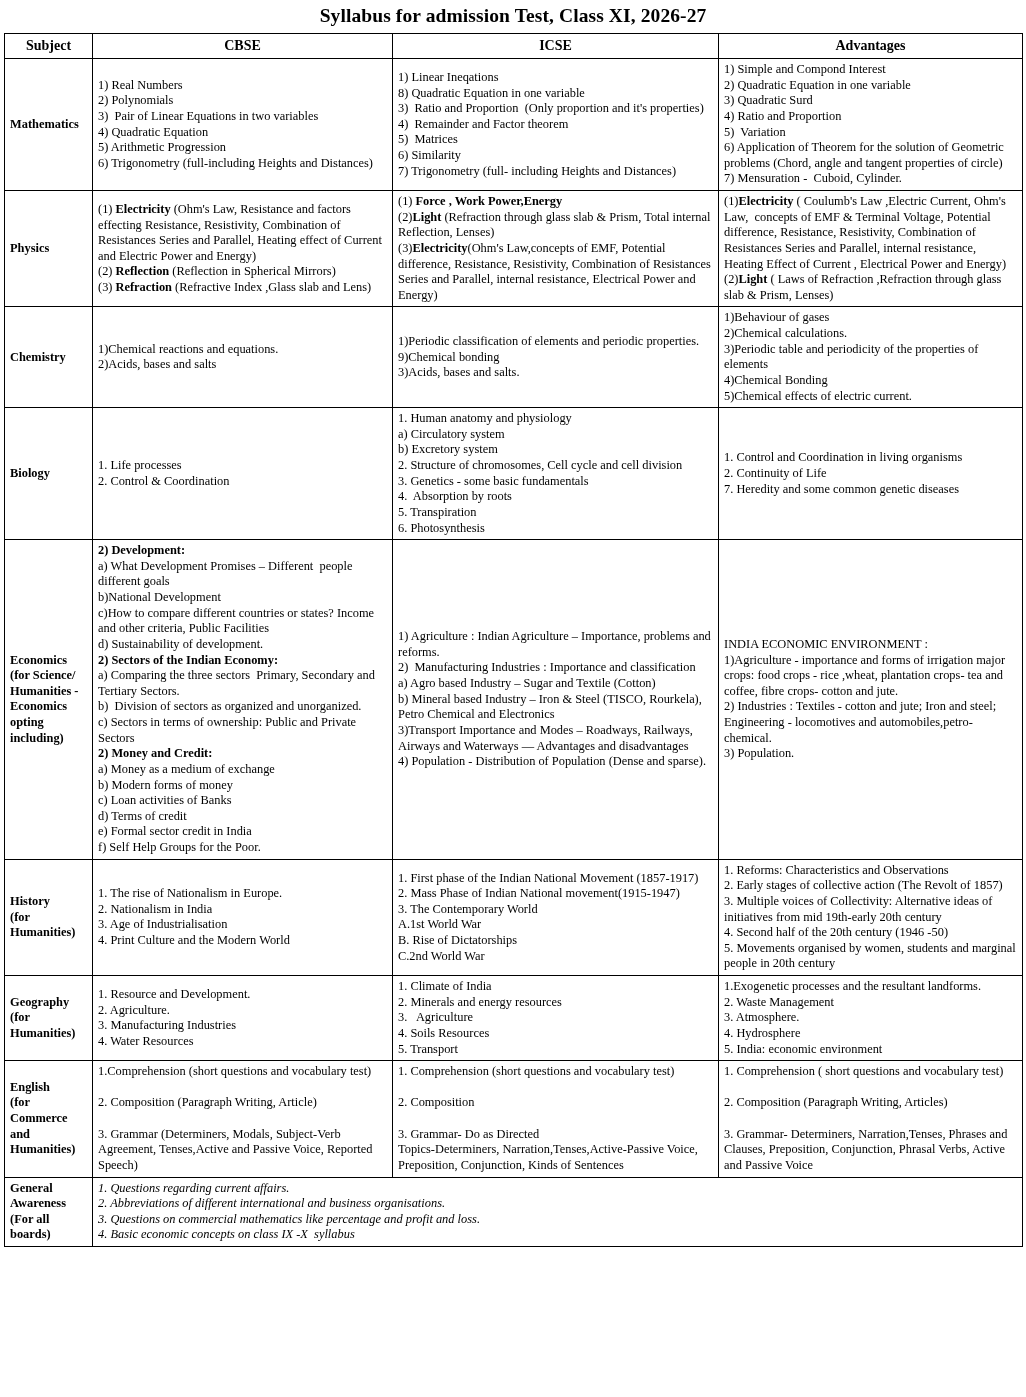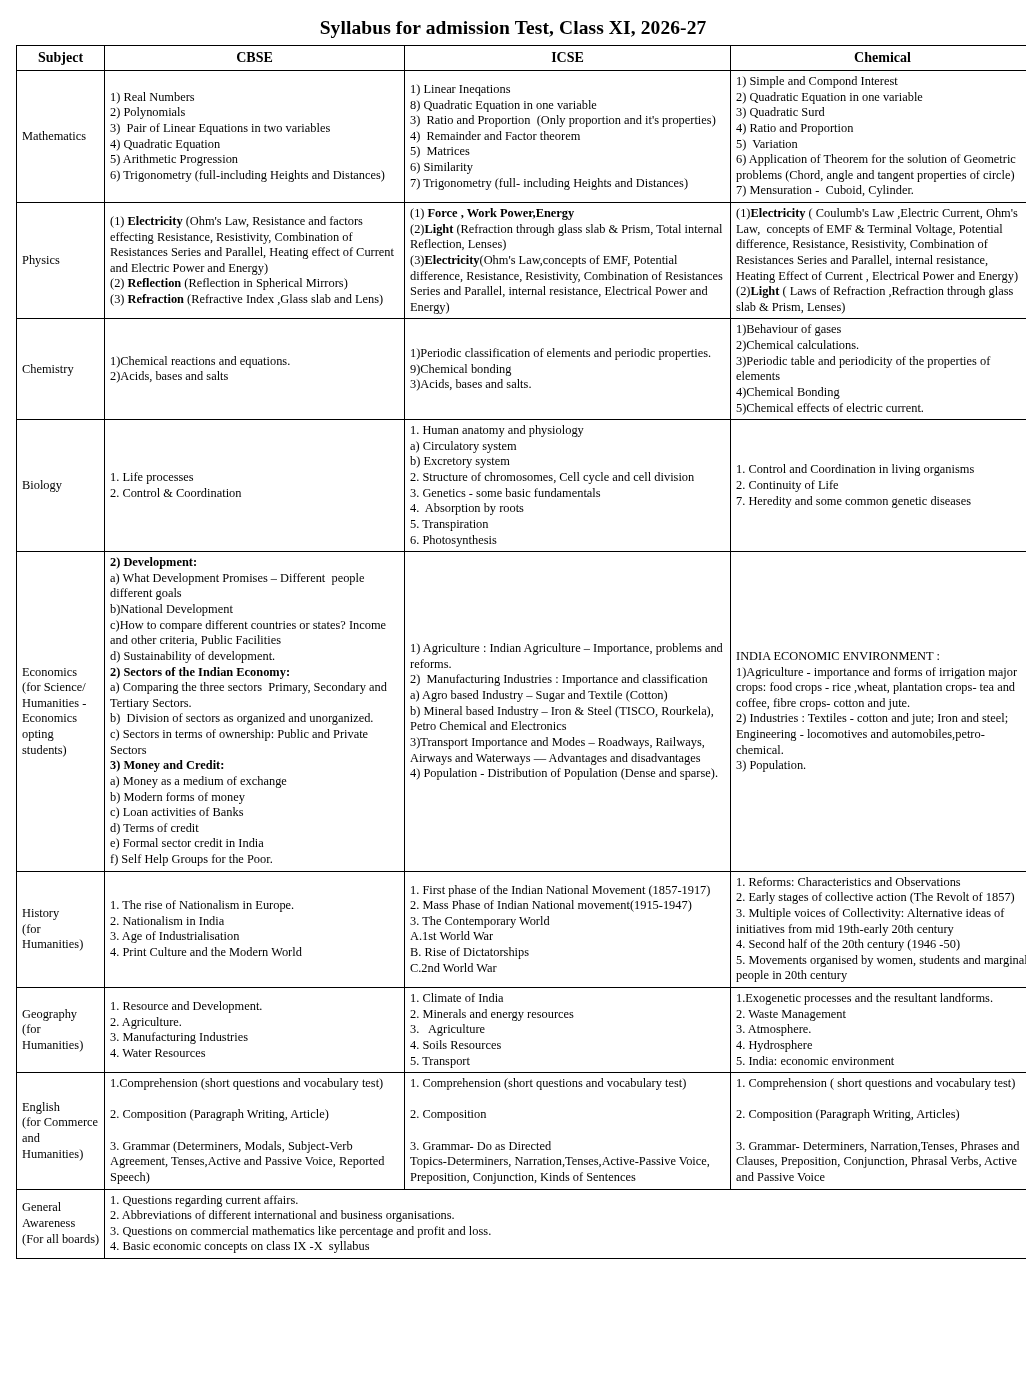--- a/index.html
+++ b/index.html
@@ -10,21 +10,21 @@
   body {
     width: 1026px;
     min-height: 1397px;
     font-family: "Liberation Serif", "DejaVu Serif", serif;
     color: #000000;
     -webkit-font-smoothing: antialiased;
   }
   .page {
     width: 1026px;
     box-sizing: border-box;
-    padding: 12px;
+    padding: 0;
   }
   .doc-title {
     text-align: center;
     font-family: "Liberation Serif", "DejaVu Serif", serif;
     font-weight: bold;
     font-size: 19.5px;
     letter-spacing: 0.1px;
     padding: 5px 0 7px 0;
     margin: 0;
     line-height: 1.1;
@@ -49,39 +49,40 @@
     font-size: 14px;
     padding: 3px 4px;
     vertical-align: middle;
   }
   col.c-subject { width: 88px; }
   col.c-cbse    { width: 300px; }
   col.c-icse    { width: 326px; }
   col.c-madh    { width: 304px; }
 
   td.subject {
-    font-weight: normal;
+    font-weight: bold;
     font-size: 12.6px;
     line-height: 1.22;
     vertical-align: middle;
     padding-left: 5px;
     padding-right: 2px;
   }
   td.content {
     vertical-align: middle;
   }
   .lines {
     white-space: pre-wrap;
     margin: 0;
   }
   
   .rich b { font-weight: bold; }
   .spaced-para { white-space: pre-wrap; margin-top: 34px; }
   td.fullspan {
     vertical-align: middle;
+    font-style: italic;
   }
 </style>
 </head>
 <body>
 
 <div class="page">
 
   <h1 class="doc-title">Syllabus for admission Test, Class XI, 2026-27</h1>
 
   <table class="syllabus">
@@ -89,21 +90,21 @@
       <col class="c-subject">
       <col class="c-cbse">
       <col class="c-icse">
       <col class="c-madh">
     </colgroup>
     <thead>
       <tr>
         <th>Subject</th>
         <th>CBSE</th>
         <th>ICSE</th>
-        <th>Chemical</th>
+        <th>Advantages</th>
       </tr>
     </thead>
     <tbody>
 
       <tr>
         <td class="subject lines">Mathematics</td>
         <td class="content lines">1) Real Numbers
 2) Polynomials
 3)  Pair of Linear Equations in two variables
 4) Quadratic Equation
@@ -163,31 +164,31 @@
 4.  Absorption by roots
 5. Transpiration
 6. Photosynthesis</td>
         <td class="content lines">1. Control and Coordination in living organisms
 2. Continuity of Life
 7. Heredity and some common genetic diseases</td>
       </tr>
 
       <tr>
         <td class="subject lines">Economics
-(for Science/ Humanities - Economics opting students)</td>
+(for Science/ Humanities - Economics opting including)</td>
         <td class="content lines rich"><b>2) Development:</b>
 a) What Development Promises – Different  people different goals
 b)National Development
 c)How to compare different countries or states? Income and other criteria, Public Facilities
 d) Sustainability of development.
 <b>2) Sectors of the Indian Economy:</b>
 a) Comparing the three sectors  Primary, Secondary and Tertiary Sectors.
 b)  Division of sectors as organized and unorganized.
 c) Sectors in terms of ownership: Public and Private Sectors
-<b>3) Money and Credit:</b>
+<b>2) Money and Credit:</b>
 a) Money as a medium of exchange
 b) Modern forms of money
 c) Loan activities of Banks
 d) Terms of credit
 e) Formal sector credit in India
 f) Self Help Groups for the Poor.</td>
         <td class="content lines">1) Agriculture : Indian Agriculture – Importance, problems and reforms.
 2)  Manufacturing Industries : Importance and classification
 a) Agro based Industry – Sugar and Textile (Cotton)
 b) Mineral based Industry – Iron &amp; Steel (TISCO, Rourkela), Petro Chemical and Electronics

